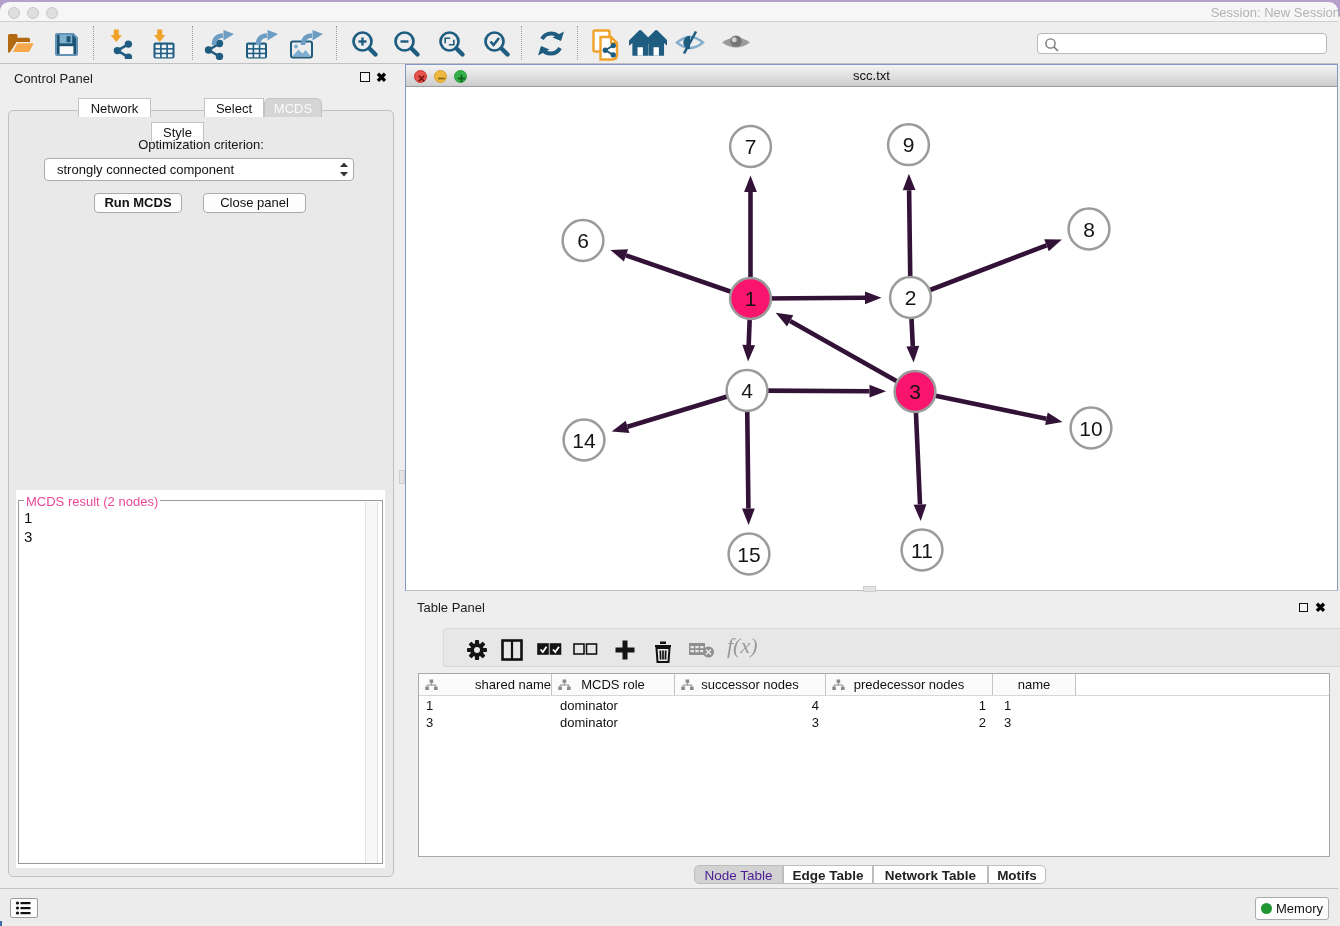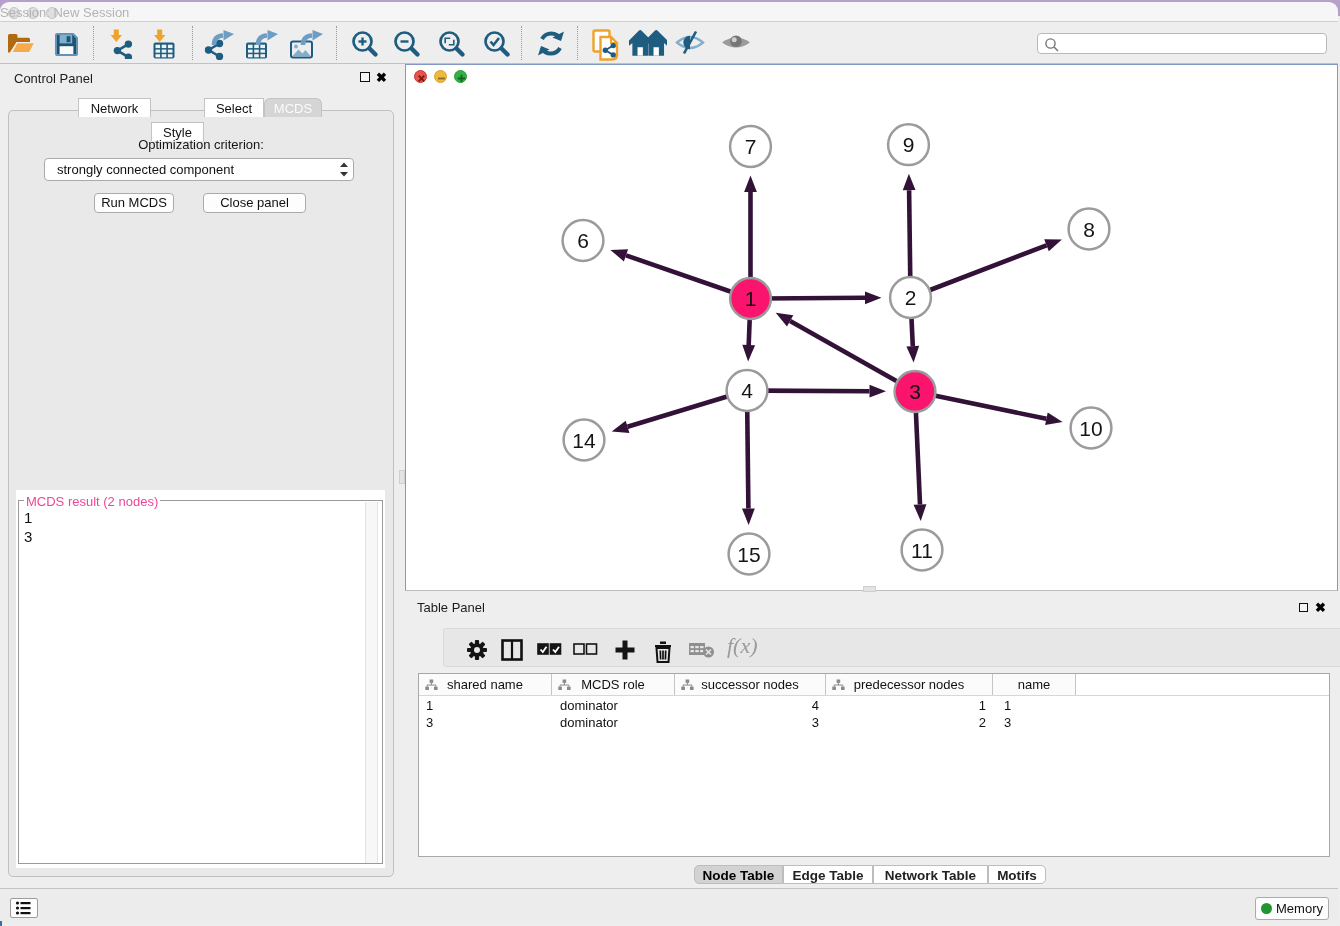--- a/index.html
+++ b/index.html
@@ -1,21 +1,21 @@
 <!DOCTYPE html>
 <html><head><meta charset="utf-8"><style>
 * { margin:0; padding:0; box-sizing:border-box; }
 html,body { width:1340px; height:926px; overflow:hidden; font-family:"Liberation Sans",sans-serif; }
 body { background:#eeeeee; position:relative; }
 .abs { position:absolute; }
 
 #desktop { left:0; top:0; width:1340px; height:16px; background:#b5a0cb; }
 #titlebar { left:0; top:2px; width:1338px; height:20px; background:#f6f6f6; border-radius:9px 9px 0 0; border-bottom:1px solid #cfcfcf; }
 .tl { position:absolute; top:5px; width:12px; height:12px; border-radius:50%; background:#dfdfdf; border:1px solid #c8c8c8; }
-#title { left:0; top:5px; width:1340px; text-align:left; font-size:13px; color:#b3b3b3; }
+#title { left:0; top:5px; width:1340px; text-align:right; font-size:13px; color:#b3b3b3; }
 
 #toolbar { left:0; top:22px; width:1338px; height:42px; background:#eeeeee; border-bottom:1px solid #c2c2c2; }
 .tbi { position:absolute; top:7px; }
 .tbi svg { display:block; }
 .tsep { position:absolute; top:4px; height:34px; border-left:1px dotted #9a9a9a; }
 #search { left:1037px; top:33px; width:290px; height:21px; background:#fff; border:1px solid #b9b9b9; border-radius:4px; }
 #search svg { position:absolute; left:6px; top:3px; }
 
 #cp-title { left:14px; top:71px; font-size:13px; color:#1c1c1c; }
 #cp-float { left:360px; top:72px; width:10px; height:10px; border:1.6px solid #111; background:#f5f5f5; }
@@ -44,21 +44,21 @@
 #tp-toolbar { left:418px; top:628px; width:914px; height:39px; background:#e7e7e7; border:1px solid #d9d9d9; border-radius:3px;margin-left:25px; }
 .tpi { position:absolute; top:10px; }
 .fx { position:absolute; left:283px; top:4px; font-family:"Liberation Serif",serif; font-style:italic; font-size:22px; color:#9a9a9a; }
 #table { left:418px; top:673px; width:912px; height:184px; background:#fff; border:1px solid #a8a8a8; }
 .th { position:absolute; top:0; height:21px; border-right:1px solid #c4c4c4; font-size:13px; color:#111; text-align:center; padding-top:3px; background:#fbfbfb; }
 .th svg { position:absolute; left:6px; top:5px; }
 #thead-line { position:absolute; left:0; top:21px; width:910px; border-top:1px solid #d7d7d7; }
 .td { position:absolute; font-size:13px; color:#111; }
 
 .btab { position:absolute; top:865px; height:19px; background:#fff; border:1px solid #bdbdbd; font-size:13.5px; font-weight:bold; color:#222; text-align:center; padding-top:2px; }
-.btabsel { background:#d2d2d2; color:#000000; border-radius:5px 0 0 5px; font-weight:bold; }
+.btabsel { background:#d2d2d2; color:#4c1d95; border-radius:5px 0 0 5px; font-weight:normal; }
 
 #statusbar { left:0; top:888px; width:1338px; height:35px; background:#ececec; border-top:1px solid #c4c4c4; }
 #listbtn { left:10px; top:898px; width:28px; height:20px; background:#fdfdfd; border:1px solid #9d9d9d; border-radius:2px; }
 #membtn { left:1255px; top:897px; width:74px; height:23px; background:#fdfdfd; border:1px solid #ababab; border-radius:3px; font-size:13px; color:#111; text-align:center; padding-top:3px; }
 #membtn i { display:inline-block; width:11px; height:11px; border-radius:50%; background:#1f9632; margin-right:4px; font-style:normal; vertical-align:-1px; }
 #blcorner { left:0; top:921px; width:2px; height:5px; background:#3a6ea5; }
 </style></head><body>
 <div class="abs" id="desktop"></div>
 <div class="abs" id="titlebar">
   <div class="tl" style="left:8px"></div>
@@ -271,29 +271,30 @@
 <div class="tab" style="left:78px; width:73px;">Network</div>
 <div class="tab" style="left:151px; width:53px;margin-top:24px;">Style</div>
 <div class="tab" style="left:204px; width:60px;">Select</div>
 <div class="tab tabsel" style="left:264px; width:58px;">MCDS</div>
 <div class="abs" id="opt-label">Optimization criterion:</div>
 <div class="abs" id="dropdown">strongly connected component</div>
 <svg class="abs" id="dd-ch" width="12" height="17" viewBox="0 0 12 17">
     <path d="M2 6 L6 1.5 L10 6 Z" fill="#333"></path>
     <path d="M2 11 L6 15.5 L10 11 Z" fill="#333"></path>
   </svg>
-<div class="btn" style="left:94px; width:80px;">Run MCDS</div>
+<div class="btn" style="left:94px; width:88px;font-weight:bold;">Run MCDS</div>
 <div class="btn" style="left:203px; width:103px;">Close panel</div>
 <div class="abs" id="mcds-outer"></div>
 <div class="abs" id="mcds-box"></div>
 <div class="abs" id="mcds-scroll"></div>
 <div class="abs" id="mcds-label">MCDS result (2 nodes)</div>
 <div class="abs" id="mcds-items">1<br>3</div>
 
 <div class="abs" id="frame">
+  <div class="abs" id="ftitle">scc.txt</div>
   <div class="mac" style="left:8px; background:#e6544c; border:1px solid #c33;"><svg width="13" height="13">
         <path d="M3.7 3.7 L9.3 9.3 M9.3 3.7 L3.7 9.3" stroke="#7e1a12" stroke-width="1.8"></path>
       </svg></div>
   <div class="mac" style="left:28px; background:#efb83e; border:1px solid #d9a02f;"><svg width="13" height="13">
         <line x1="3" y1="6.5" x2="10" y2="6.5" stroke="#8a6d1c" stroke-width="1.8"></line>
       </svg></div>
   <div class="mac" style="left:48px; background:#33b148; border:1px solid #2a9e3d;"><svg width="13" height="13">
         <path d="M2.8 6.5 L10.2 6.5 M6.5 2.8 L6.5 10.2" stroke="#13641f" stroke-width="1.8"></path>
       </svg></div>
   <div class="abs" id="graphwrap"><svg id="graph" width="932" height="504" viewBox="0 0 932 504">
@@ -405,21 +406,21 @@
           <rect x="1.5" y="11" width="3.4" height="2.2"></rect>
           <rect x="6.3" y="11" width="3.4" height="2.2"></rect>
           <rect x="11.1" y="11" width="3.4" height="2.2"></rect>
         </g>
         <circle cx="19.5" cy="13" r="5.5" fill="#8f8f8f"></circle>
         <path d="M17 10.5 L22 15.5 M22 10.5 L17 15.5" stroke="#e7e7e7" stroke-width="1.6"></path>
       </svg></div>
     <div class="fx">f(x)</div>
   </div>
 <div class="abs" id="table">
-  <div class="th" style="left:0; width:133px;"><svg width="13" height="12" viewBox="0 0 13 12">
+  <div class="th" style="left:0; width:133px;text-align:right;"><svg width="13" height="12" viewBox="0 0 13 12">
         <g fill="#8a8a8a">
           <rect x="4.6" y="0.5" width="3.6" height="3.4"></rect>
           <rect x="0.3" y="7.6" width="3.6" height="3.4"></rect>
           <rect x="9" y="7.6" width="3.6" height="3.4"></rect>
           <path d="M6.4 4 L6.4 6 M2.1 7.6 L2.1 6 L10.8 6 L10.8 7.6" stroke="#8a8a8a" stroke-width="1" fill="none"></path>
         </g>
       </svg>shared name</div>
   <div class="th" style="left:133px; width:123px;"><svg width="13" height="12" viewBox="0 0 13 12">
         <g fill="#8a8a8a">
           <rect x="4.6" y="0.5" width="3.6" height="3.4"></rect>

